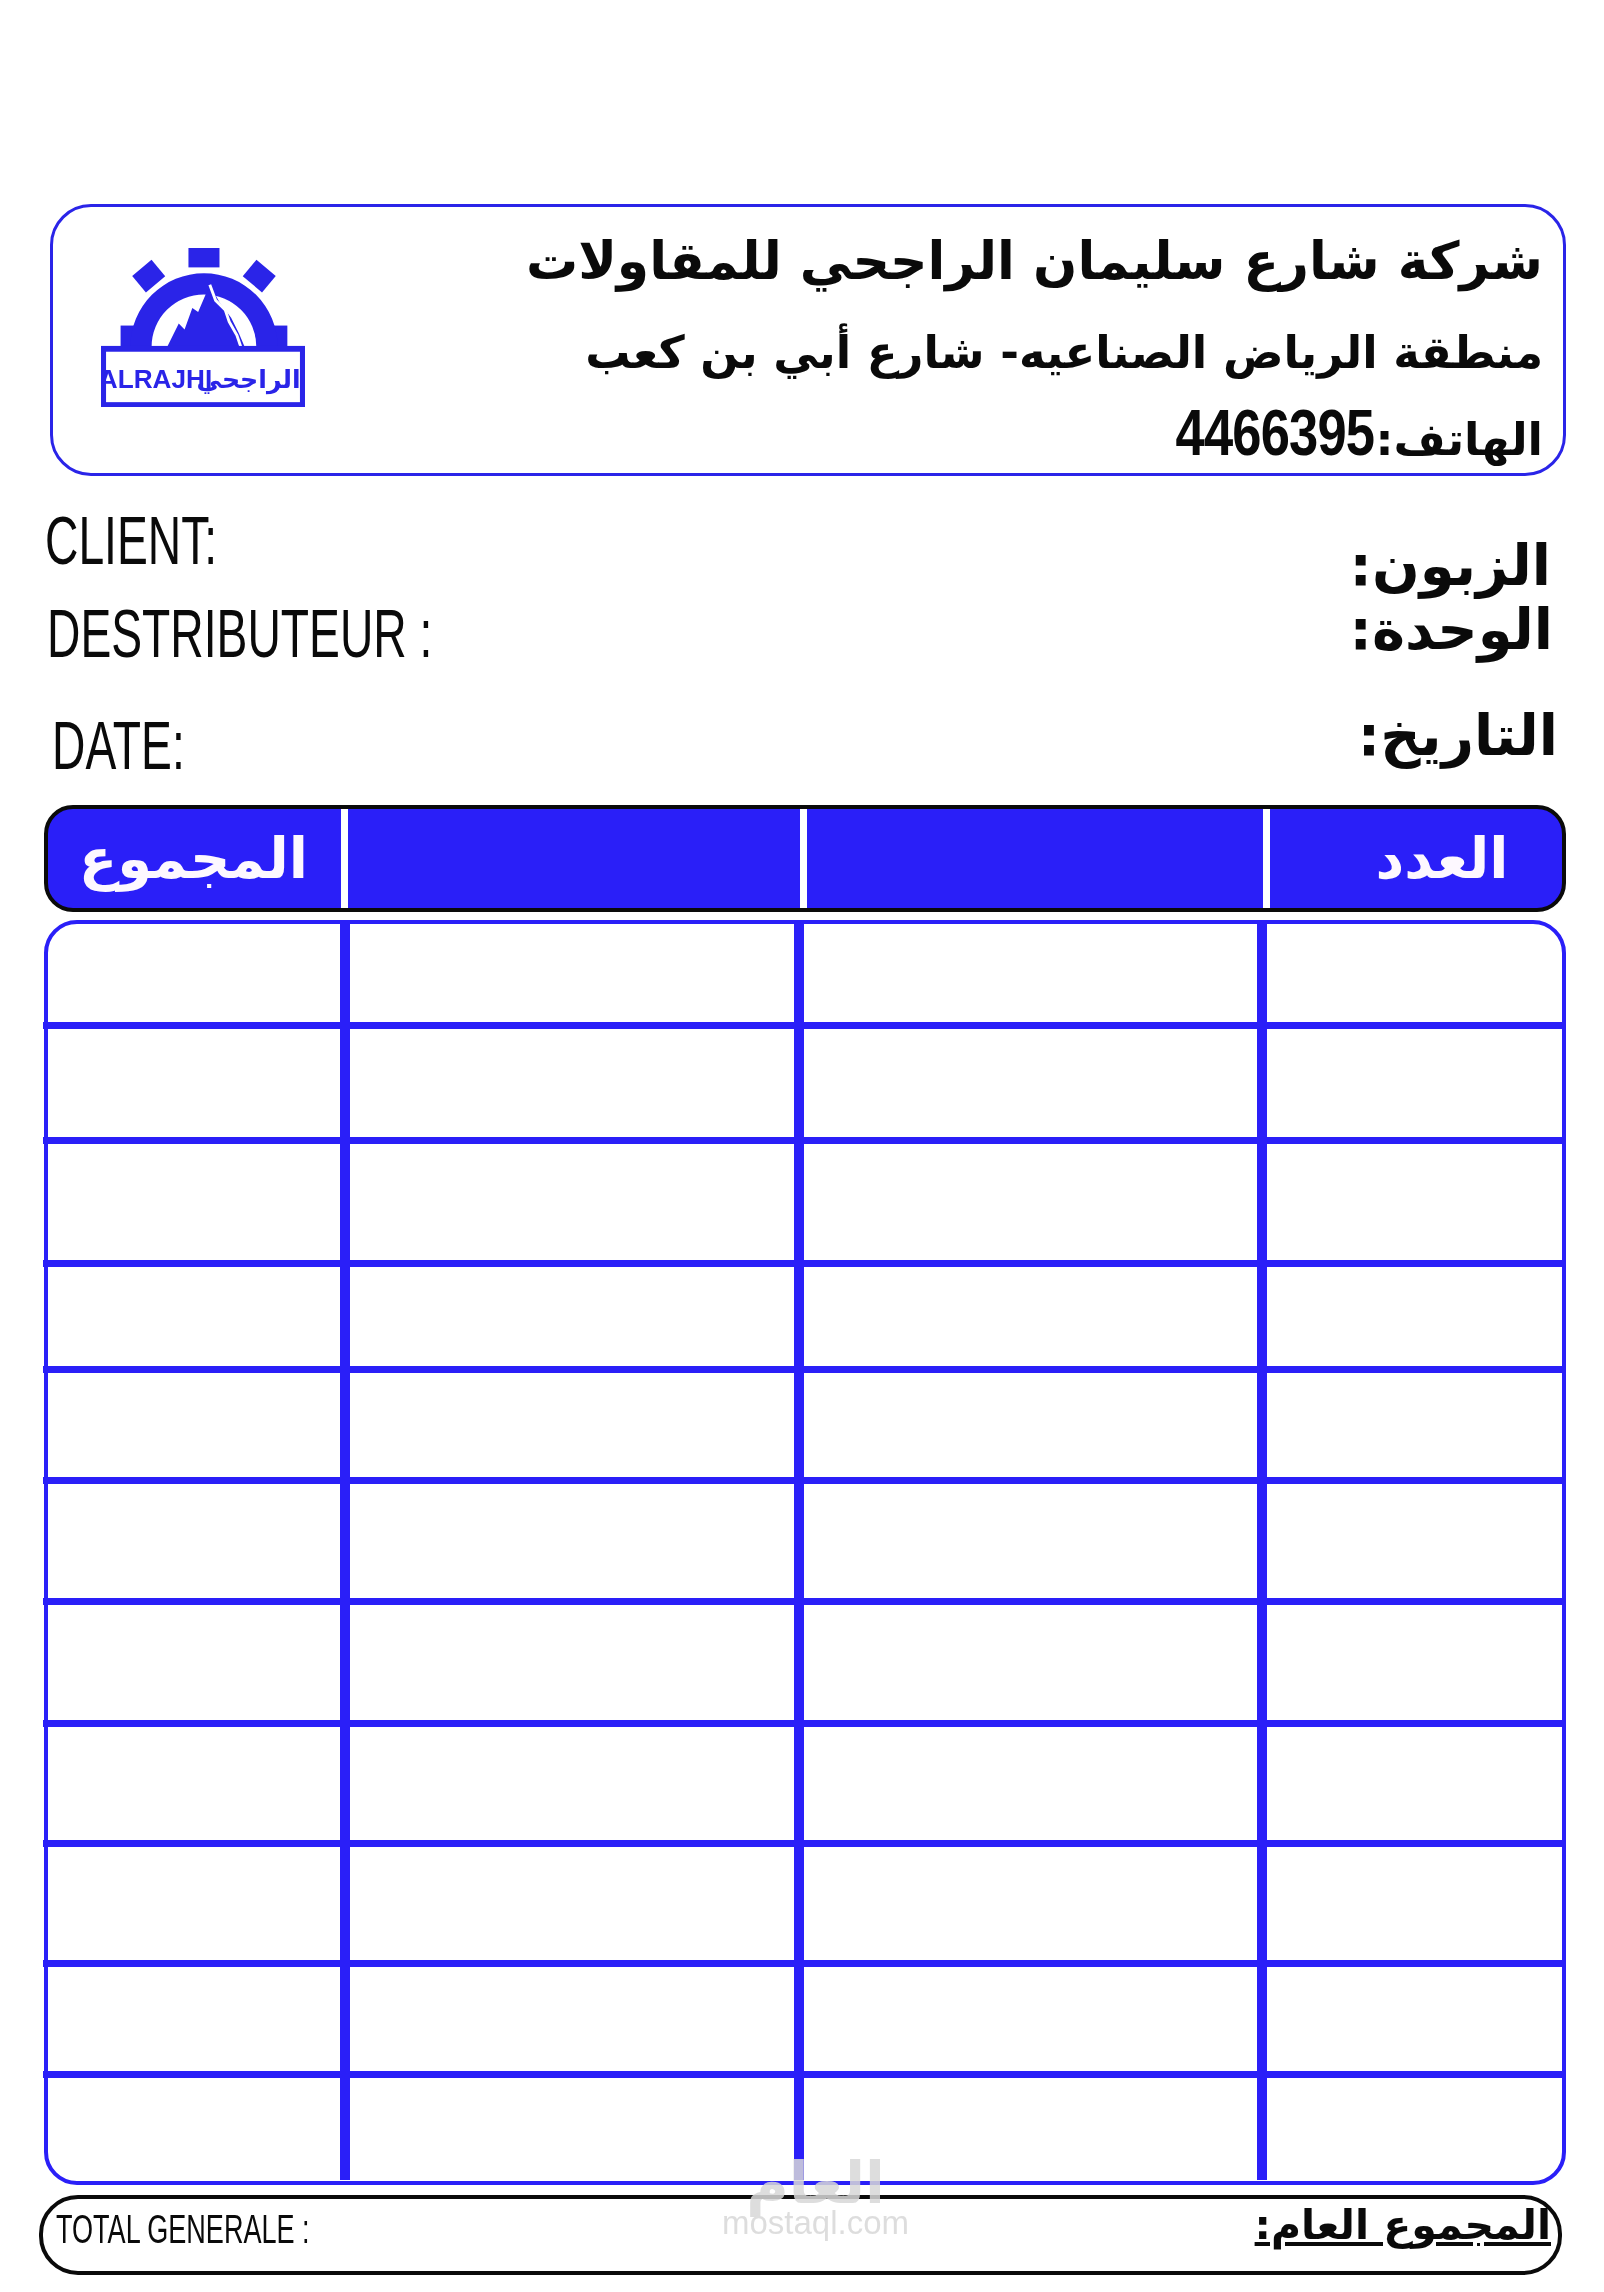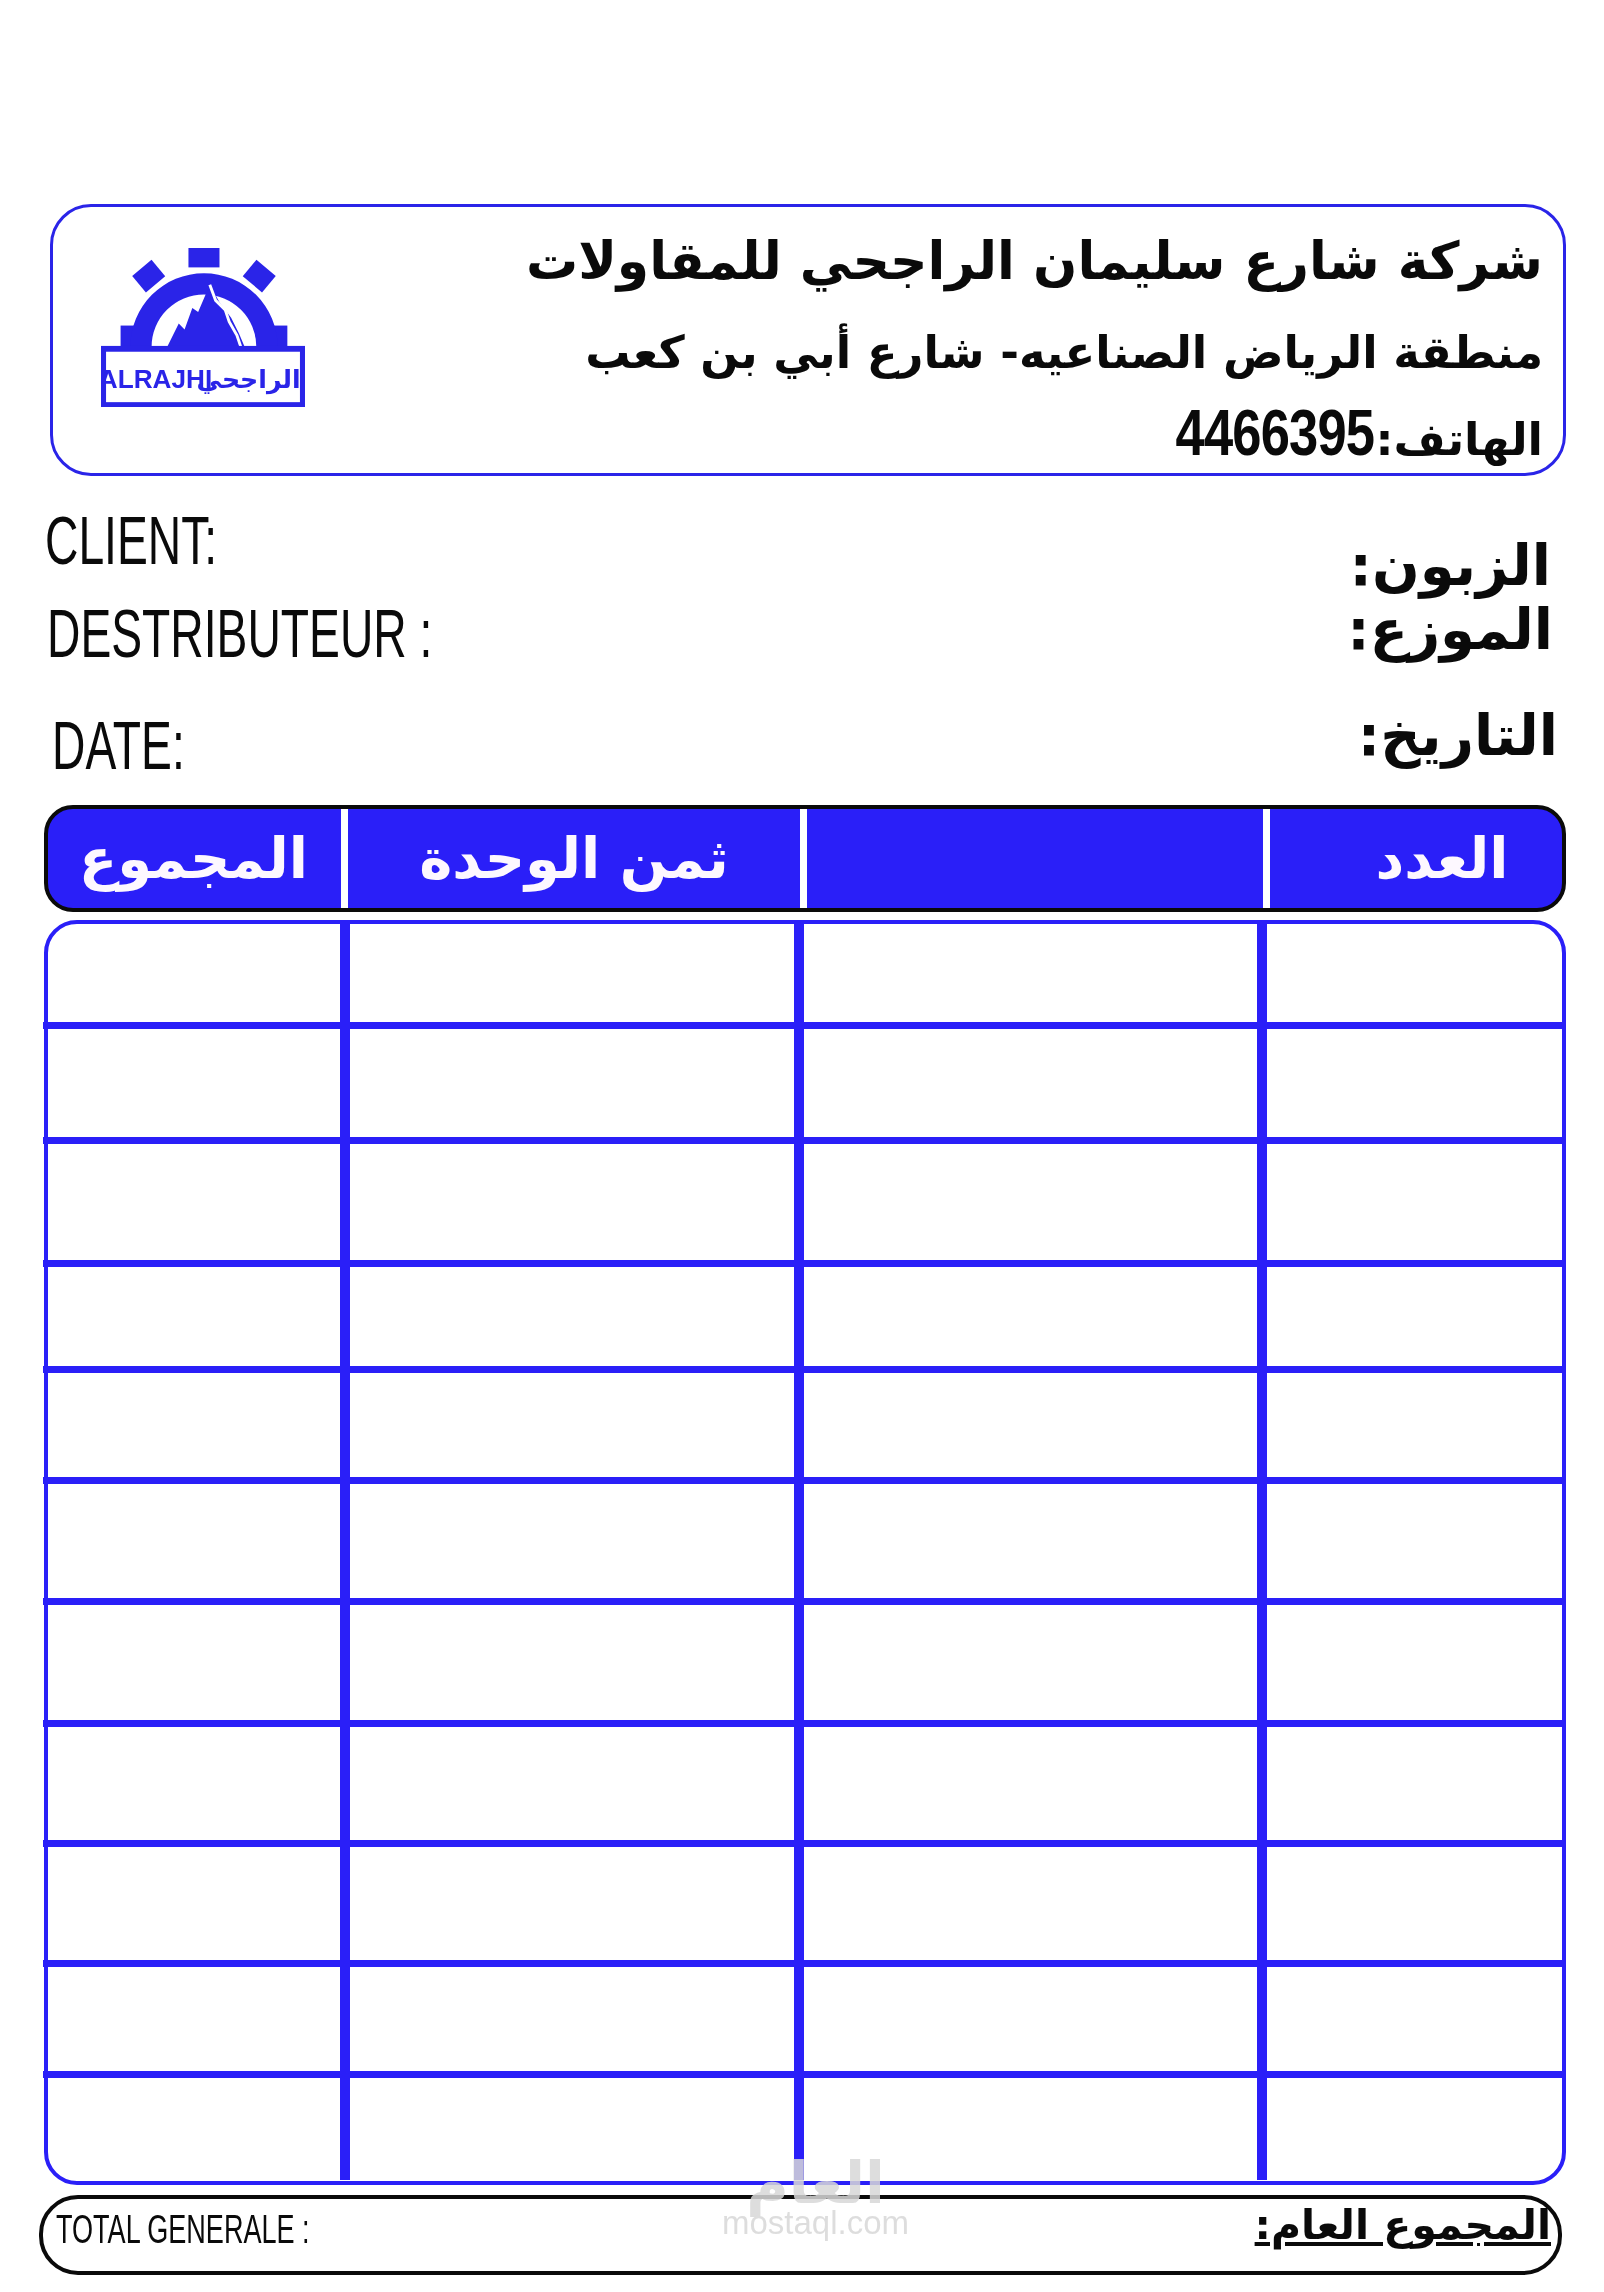--- a/index.html
+++ b/index.html
@@ -60,29 +60,28 @@
 <div class="company-address">منطقة الرياض الصناعيه- شارع أبي بن كعب</div>
 <div class="company-phone">
   <span class="phone-label">الهاتف:</span>
   <span class="phone-number">4466395</span>
 </div>
 
 <div class="field-en" style="left:45px; top:501px;">CLIENT:</div>
 <div class="field-ar" style="top:501px; right:54px;margin-top:32px;">الزبون:</div>
 
 <div class="field-en" style="left:47px; top:594px;">DESTRIBUTEUR :</div>
-<div class="field-ar" style="top:597px; right:52px;">الموزع:</div>
+<div class="field-ar" style="top:597px; right:52px;">الوحدة:</div>
 
 <div class="field-en" style="left:52px; top:706px;">DATE:</div>
 <div class="field-ar" style="top:703px; right:47px;">التاريخ:</div>
 
 <div class="thead">
   <div class="th" style="left:0; width:291px;">المجموع</div>
   <div class="divider" style="left:293px;"></div>
-  <div class="th" style="left:300px; width:452px;">ثمن الوحدة</div>
   <div class="divider" style="left:752px;"></div>
   <div class="divider" style="left:1215px;"></div>
   <div class="th" style="left:1222px; width:344px;">العدد</div>
 </div>
 
 <div class="tbody">
 
   <div class="col-line" style="left:292px; top:0; height:1256px;"></div>
   <div class="col-line" style="left:746px; top:0; height:1256px;"></div>
   <div class="col-line" style="left:1209px; top:0; height:1256px;"></div>

